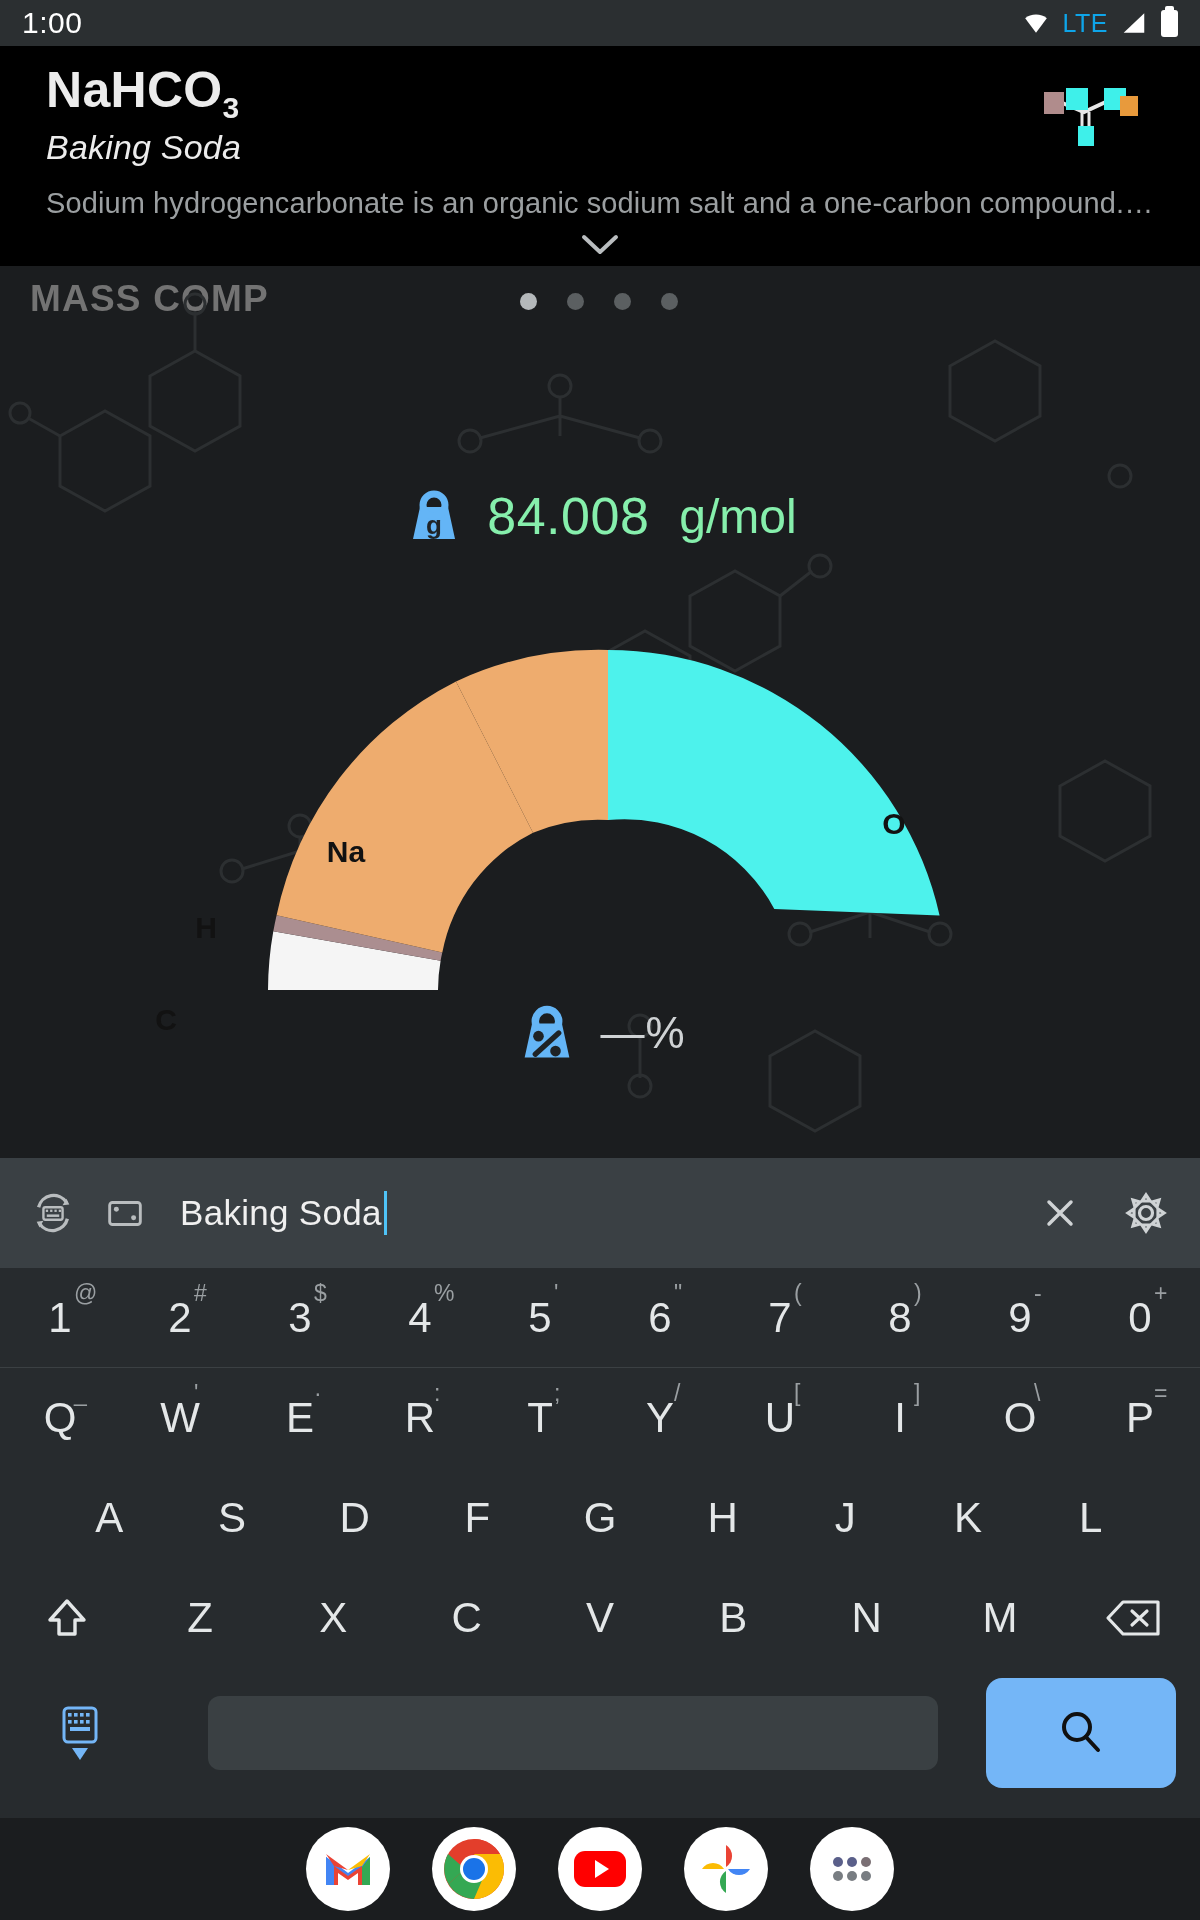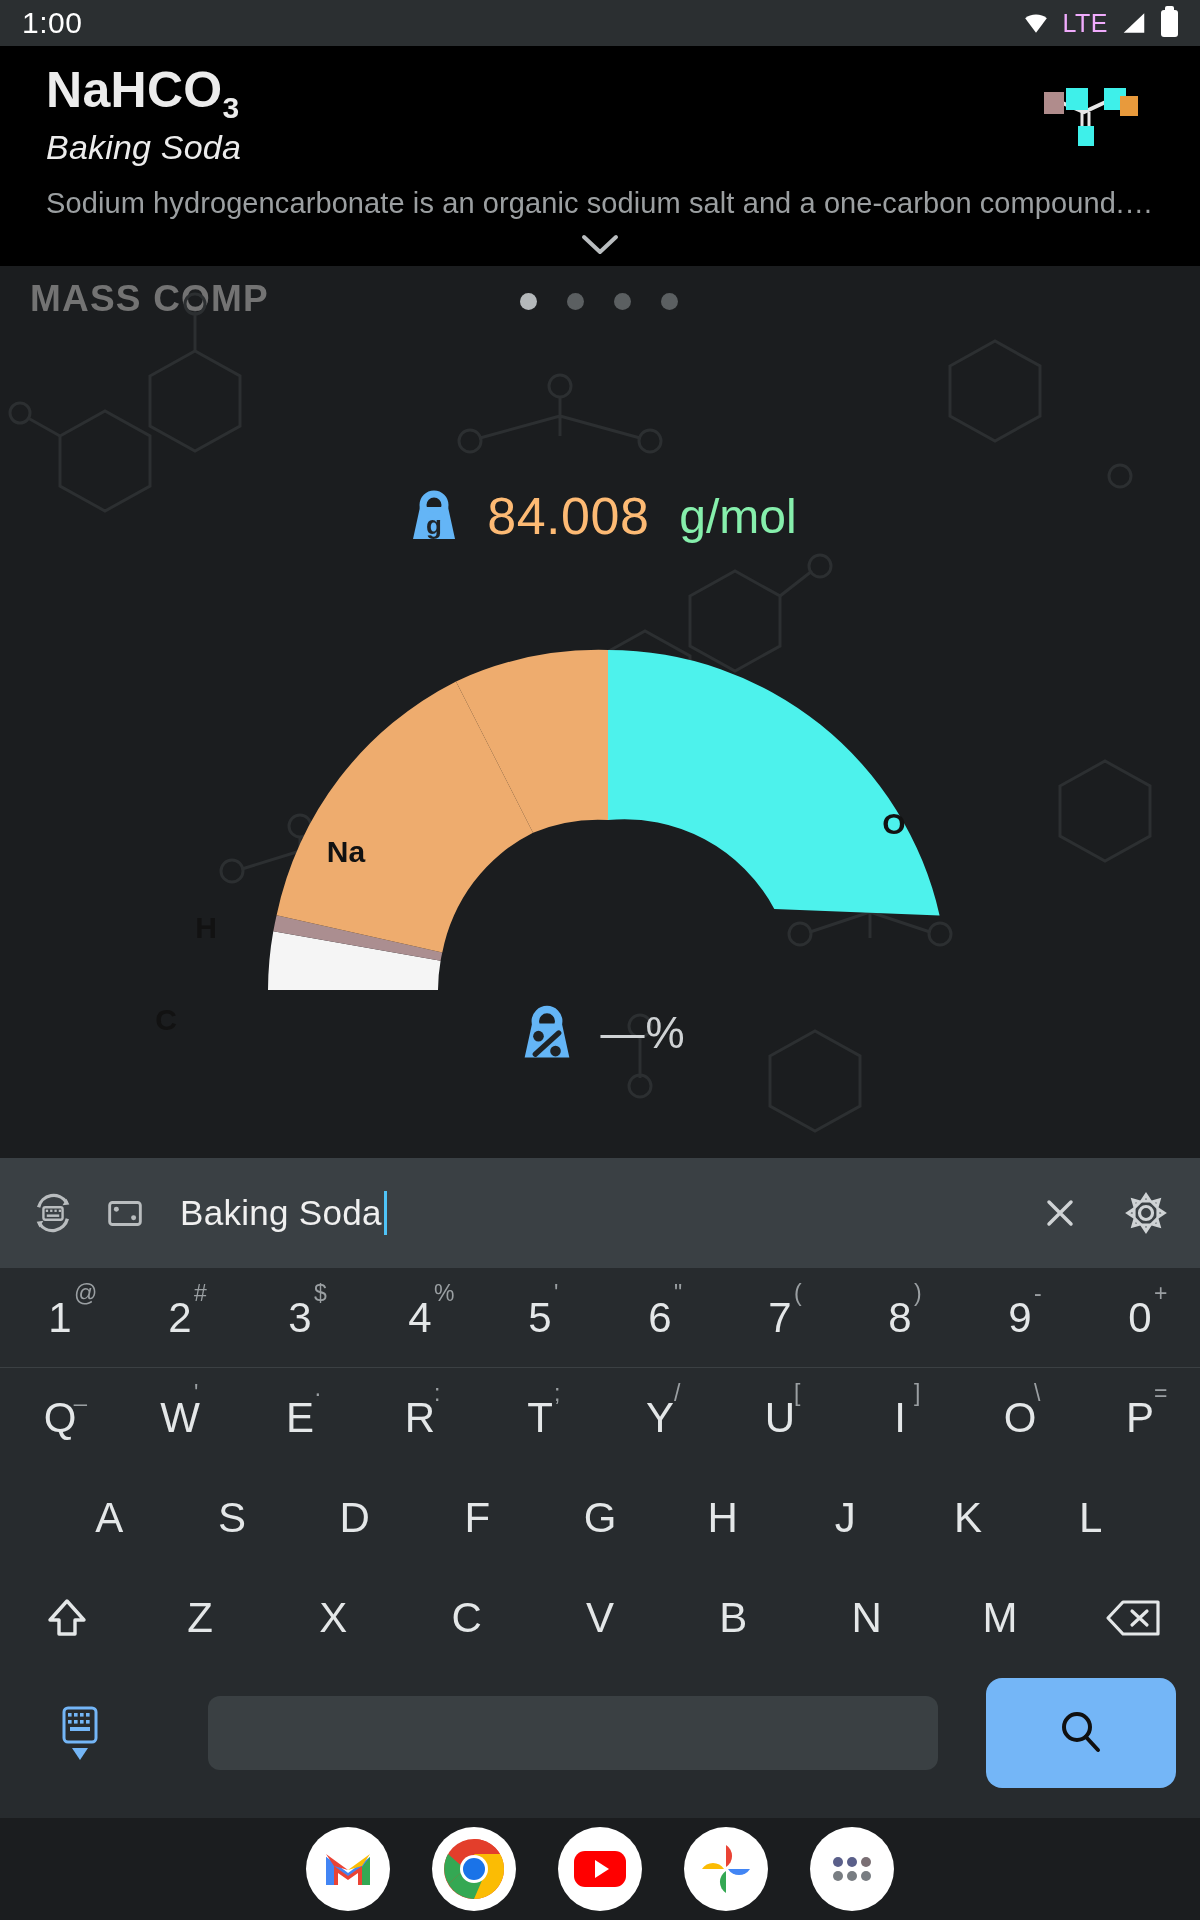--- a/index.html
+++ b/index.html
@@ -14,21 +14,21 @@
   
   .statusbar {
     position: absolute; top: 0; left: 0; width: 1200px; height: 46px;
     background: #2b2f31;
     display: flex; align-items: center; justify-content: space-between;
     padding: 0 22px;
   }
   .status-time { color: #fff; font-size: 30px; letter-spacing: .5px; }
   .status-right { display: flex; align-items: center; gap: 13px; }
   .ico-wifi { width: 28px; height: 26px; }
-  .lte-txt { color: #f0abfc; font-size: 25px; font-weight: 500; letter-spacing: .5px; }
+  .lte-txt { color: #0ea5e9; font-size: 25px; font-weight: 500; letter-spacing: .5px; }
   .ico-sig { width: 27px; height: 26px; }
   .ico-batt { width: 17px; height: 27px; background: #fff; border-radius: 3px; position: relative; }
   .ico-batt:before { content:""; position:absolute; top:-4px; left:4px; width:9px; height:4px; background:#fff; border-radius:2px 2px 0 0; }
 
   
   .app-header {
     position: absolute; top: 46px; left: 0; width: 1200px; height: 220px;
     background: #000000;
     padding: 18px 46px 0 46px;
   }
@@ -57,21 +57,21 @@
   .dot.active { background: #b4b8ba; }
 
   
   .bgpattern { position: absolute; top: 266px; left: 0; width: 1200px; height: 890px; opacity: 1; }
 
   
   .molarmass {
     position: absolute; top: 485px; left: 0; width: 1200px;
     display: flex; align-items: center; justify-content: center; gap: 22px;
   }
-  .mm-value { color: #fdba74; font-size: 52px; letter-spacing: .5px; }
+  .mm-value { color: #86efac; font-size: 52px; letter-spacing: .5px; }
   .mm-unit { color: #86efac; font-size: 48px; margin-left: 8px; }
 
   
   .donutwrap { position: absolute; top: 590px; left: 8px; width: 1200px; height: 600px; }
   .donut-center {
     position: absolute; top: 1000px; left: 0; width: 1200px;
     display: flex; align-items: center; justify-content: center; gap: 20px;
   }
   .pct-text { color: #cfd2d4; font-size: 44px; letter-spacing: 1px; }
   .seg-label { font-size: 30px; font-weight: 700; fill: #121212; }

